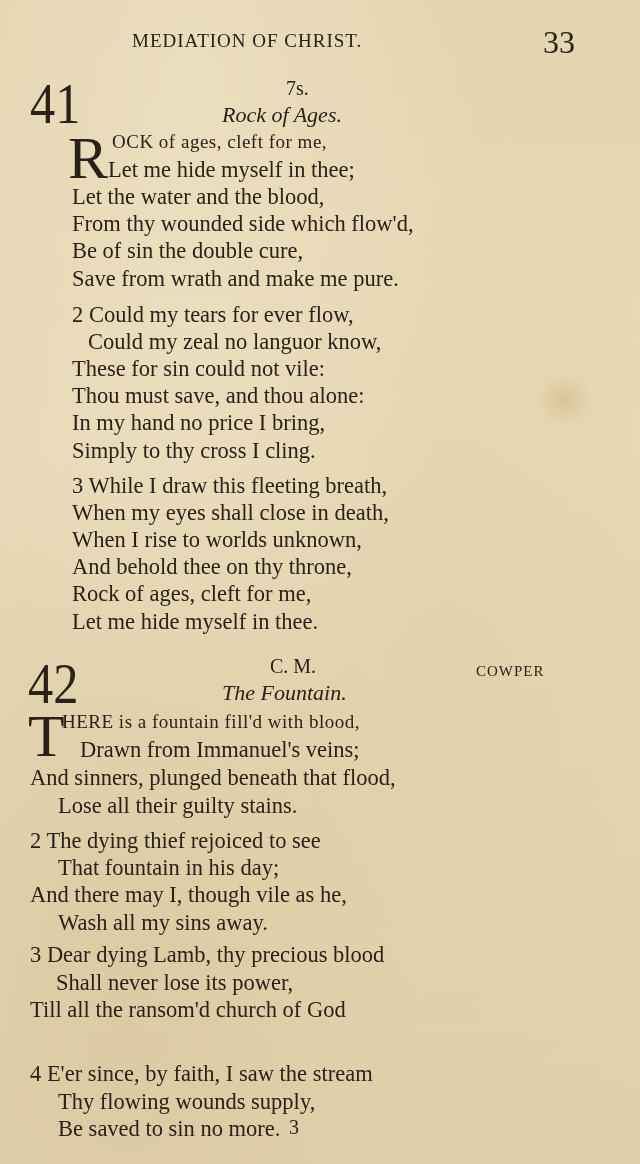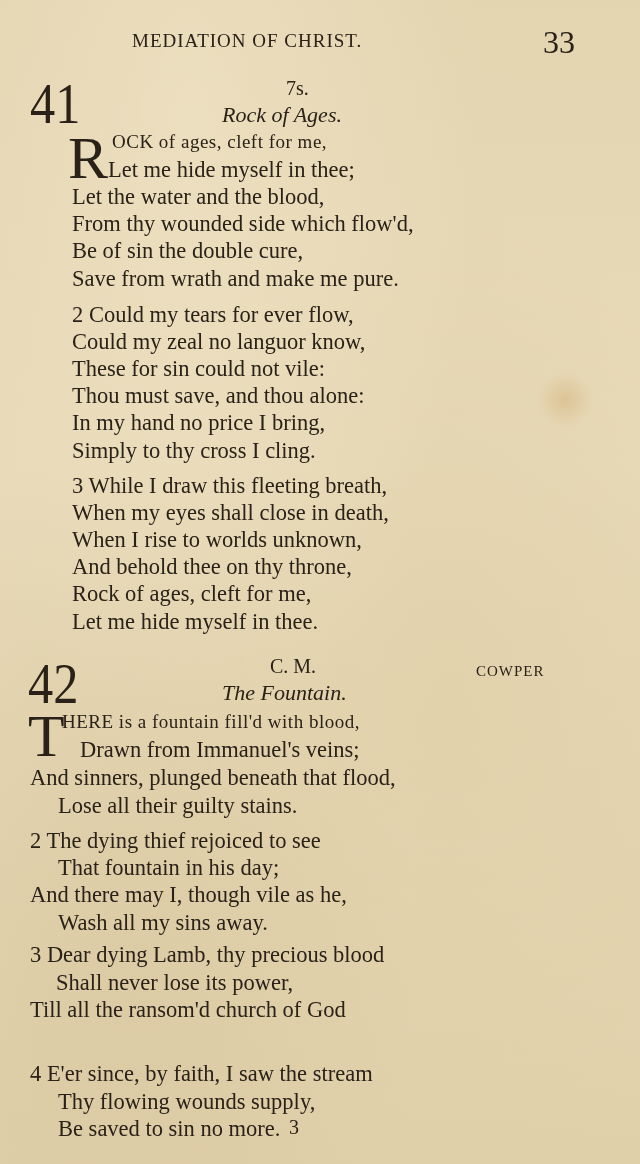--- a/index.html
+++ b/index.html
@@ -113,21 +113,21 @@
 
     <div class="dropcap" style="left:68px; top:128px;">R</div>
     <div class="line" style="left:112px; top:130px;"><span class="smallcaps">OCK of ages, cleft for me,</span></div>
     <div class="line" style="left:108px; top:159px;">Let me hide myself in thee;</div>
     <div class="line" style="left:72px; top:186px;">Let the water and the blood,</div>
     <div class="line" style="left:72px; top:213px;">From thy wounded side which flow'd,</div>
     <div class="line" style="left:72px; top:240px;">Be of sin the double cure,</div>
     <div class="line" style="left:72px; top:268px;">Save from wrath and make me pure.</div>
 
     <div class="line" style="left:72px; top:304px;">2 Could my tears for ever flow,</div>
-    <div class="line" style="left:72px; top:331px;">Could my zeal no languor know,</div>
+    <div class="line" style="left:88px; top:331px;">Could my zeal no languor know,</div>
     <div class="line" style="left:72px; top:358px;">These for sin could not vile:</div>
     <div class="line" style="left:72px; top:385px;">Thou must save, and thou alone:</div>
     <div class="line" style="left:72px; top:412px;">In my hand no price I bring,</div>
     <div class="line" style="left:72px; top:440px;text-align:center;">Simply to thy cross I cling.</div>
 
     <div class="line" style="left:72px; top:475px;">3 While I draw this fleeting breath,</div>
     <div class="line" style="left:72px; top:502px;text-align:center;">When my eyes shall close in death,</div>
     <div class="line" style="left:72px; top:529px;">When I rise to worlds unknown,</div>
     <div class="line" style="left:72px; top:556px;">And behold thee on thy throne,</div>
     <div class="line" style="left:72px; top:583px;">Rock of ages, cleft for me,</div>

